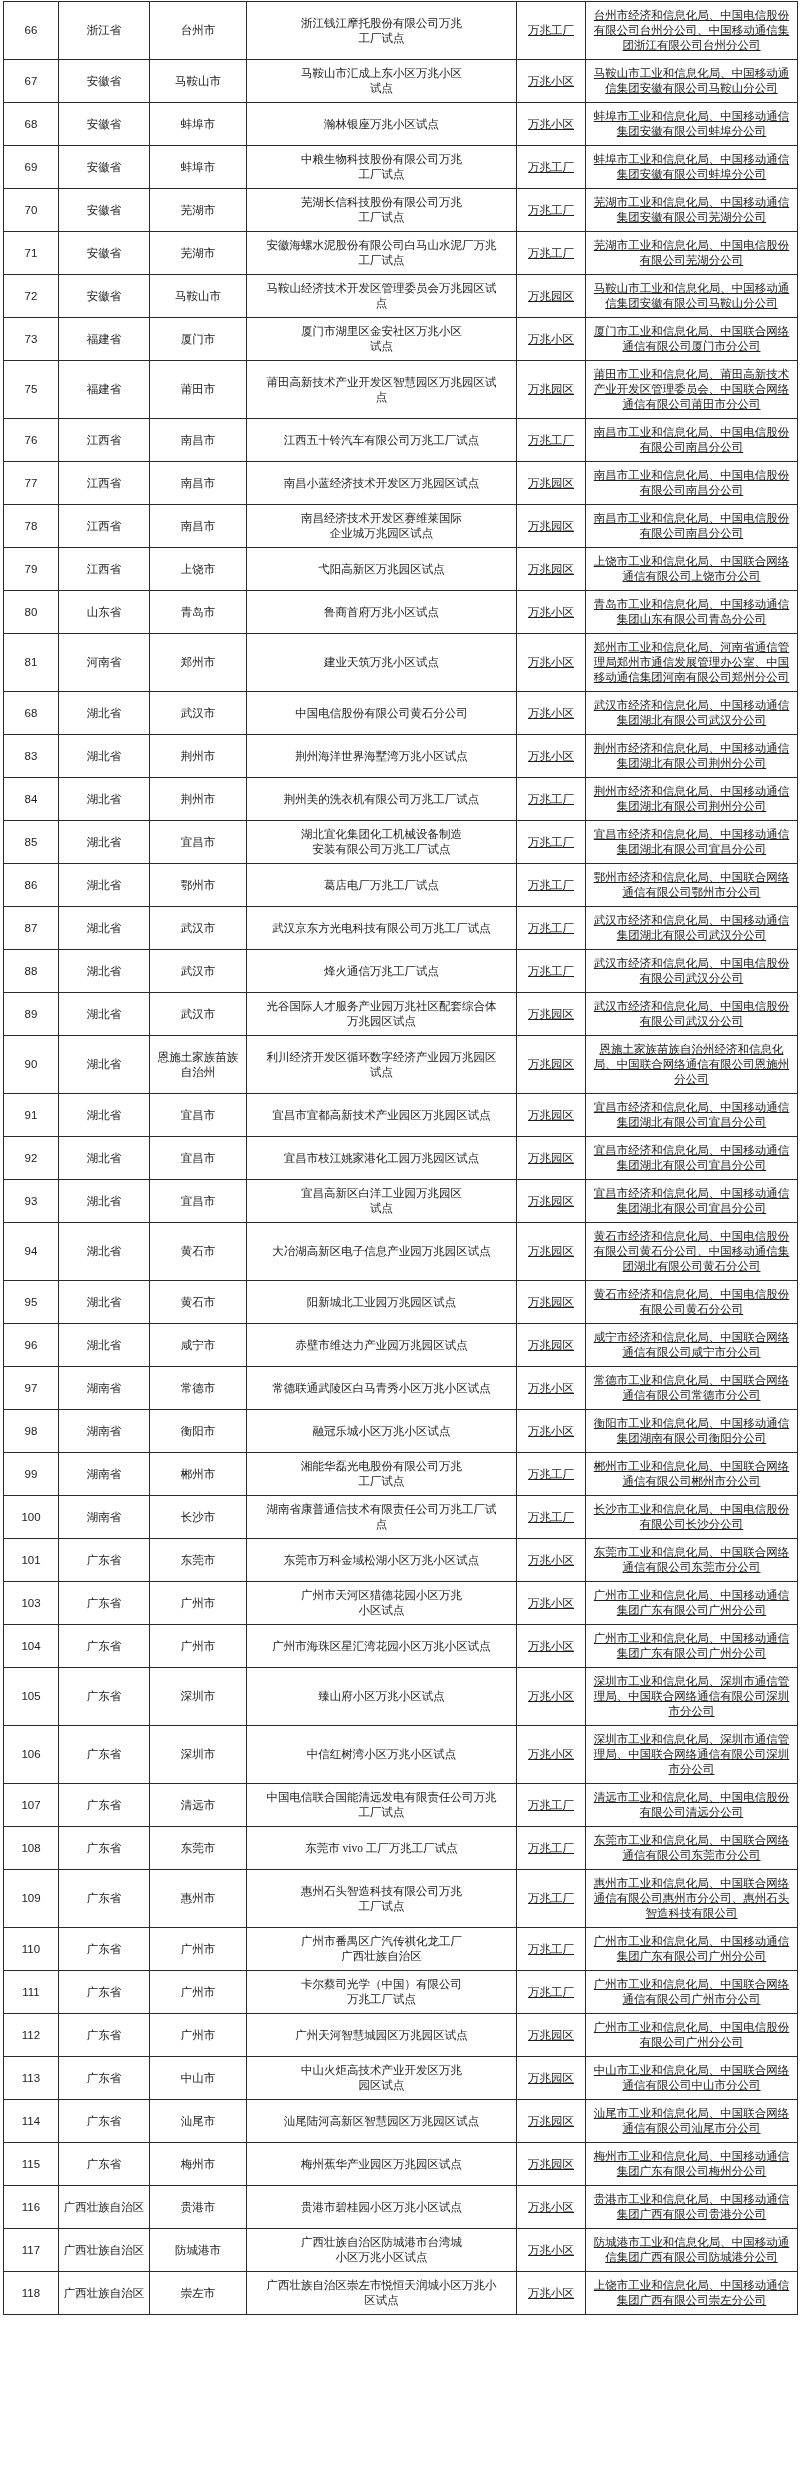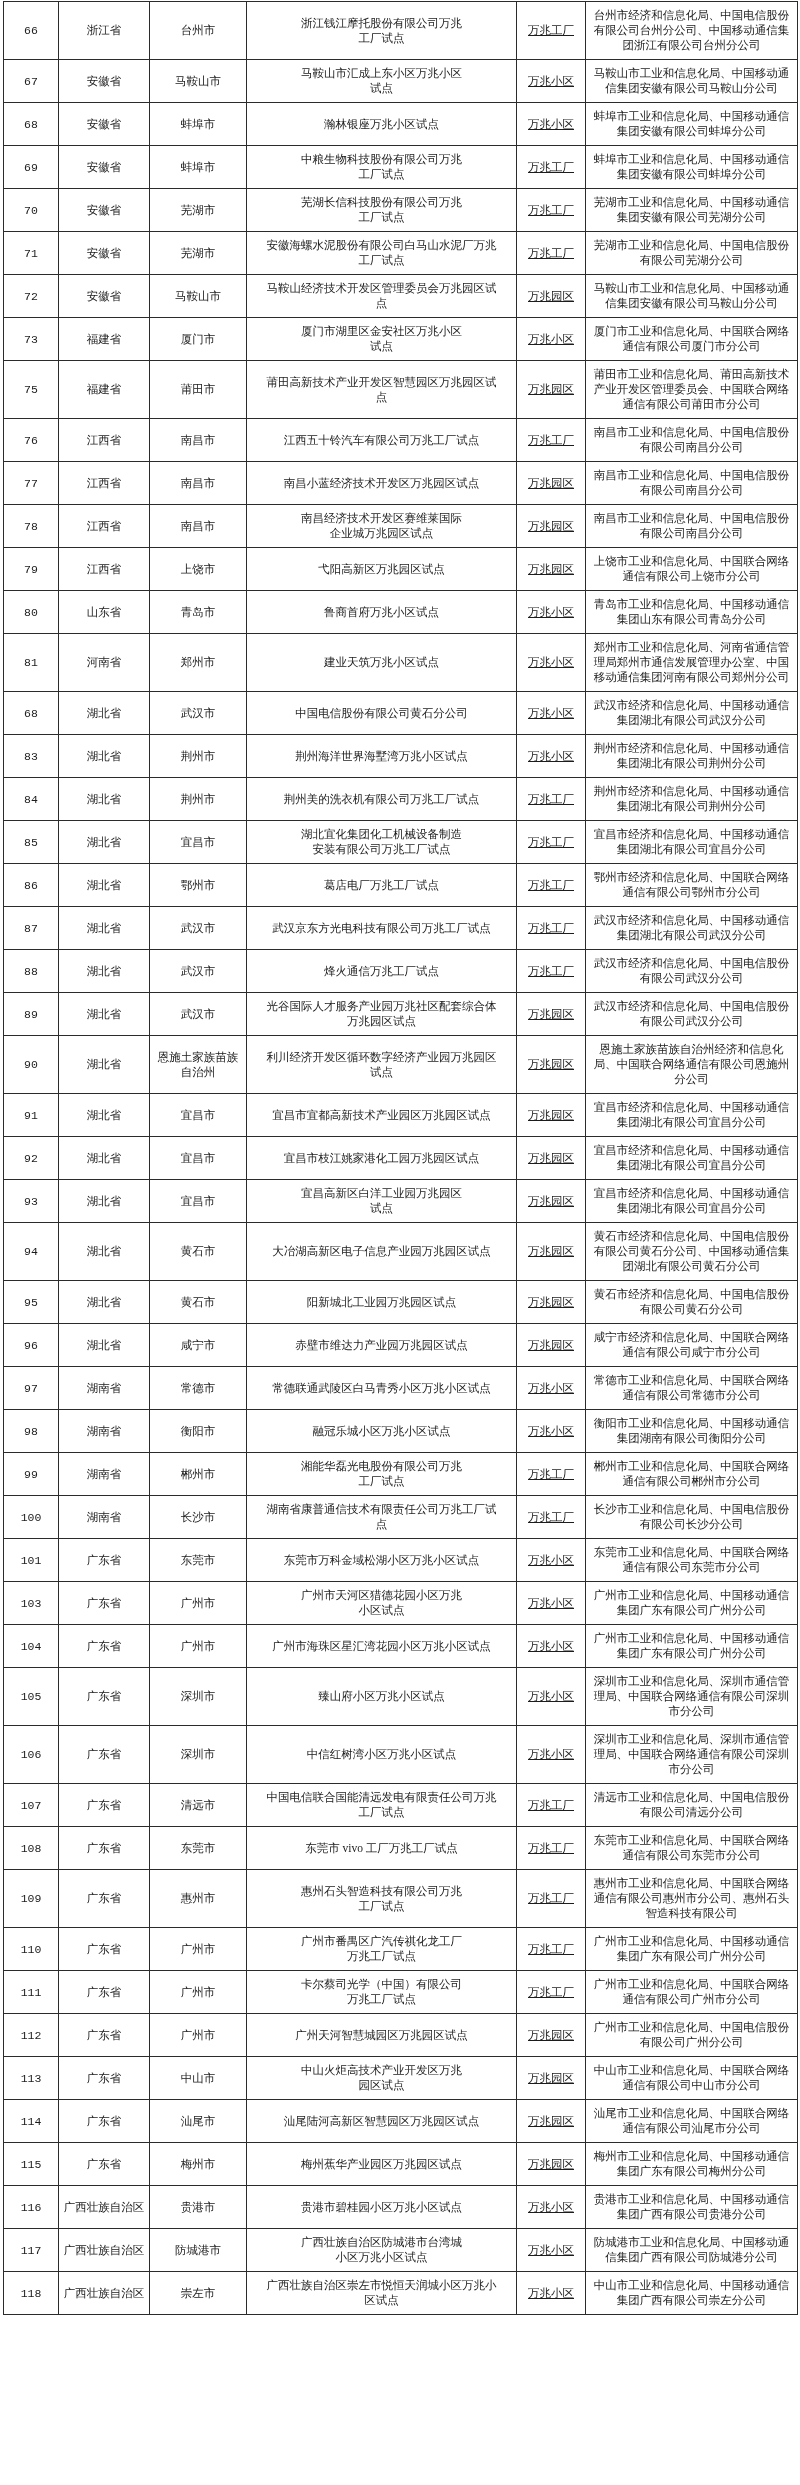--- a/index.html
+++ b/index.html
@@ -23,23 +23,23 @@
   table.grid td{
     border:1px solid #2b2b2b;
     text-align:center;
     vertical-align:middle;
     font-size:11.5px;
     line-height:15px;
     padding:6px 4px;
     word-break:break-all;
     overflow-wrap:anywhere;
   }
-  td.c-no{font-size:12px;font-family:Liberation Mono, monospace;}
+  td.c-no{font-size:12px;font-family:Liberation Sans, sans-serif;}
   td.c-proj{white-space:pre-line;padding:6px 10px;}
-  td.c-orgs{padding:6px 5px;}
+  td.c-orgs{padding:6px 5px;text-decoration:underline;}
   td.c-type{letter-spacing:0;text-decoration:underline;}
 </style>
 </head>
 <body>
 
 <div class="page">
   <table class="grid">
     <colgroup>
       <col style="width:55px">
       <col style="width:91px">
@@ -401,21 +401,21 @@
     <td class="c-proj">惠州石头智造科技有限公司万兆
 工厂试点</td>
     <td class="c-type">万兆工厂</td>
     <td class="c-orgs">惠州市工业和信息化局、中国联合网络通信有限公司惠州市分公司、惠州石头智造科技有限公司</td>
   </tr>
         <tr>
     <td class="c-no">110</td>
     <td class="c-prov">广东省</td>
     <td class="c-city">广州市</td>
     <td class="c-proj">广州市番禺区广汽传祺化龙工厂
-万兆工厂试点</td>
+广西壮族自治区</td>
     <td class="c-type">万兆工厂</td>
     <td class="c-orgs">广州市工业和信息化局、中国移动通信集团广东有限公司广州分公司</td>
   </tr>
         <tr>
     <td class="c-no">111</td>
     <td class="c-prov">广东省</td>
     <td class="c-city">广州市</td>
     <td class="c-proj">卡尔蔡司光学（中国）有限公司
 万兆工厂试点</td>
     <td class="c-type">万兆工厂</td>
@@ -471,17 +471,17 @@
     <td class="c-type">万兆小区</td>
     <td class="c-orgs">防城港市工业和信息化局、中国移动通信集团广西有限公司防城港分公司</td>
   </tr>
         <tr>
     <td class="c-no">118</td>
     <td class="c-prov">广西壮族自治区</td>
     <td class="c-city">崇左市</td>
     <td class="c-proj">广西壮族自治区崇左市悦恒天润城小区万兆小
 区试点</td>
     <td class="c-type">万兆小区</td>
-    <td class="c-orgs">中山市工业和信息化局、中国移动通信集团广西有限公司崇左分公司</td>
+    <td class="c-orgs">上饶市工业和信息化局、中国移动通信集团广西有限公司崇左分公司</td>
   </tr>
       </tbody>
   </table>
 </div>
 
 </body></html>

